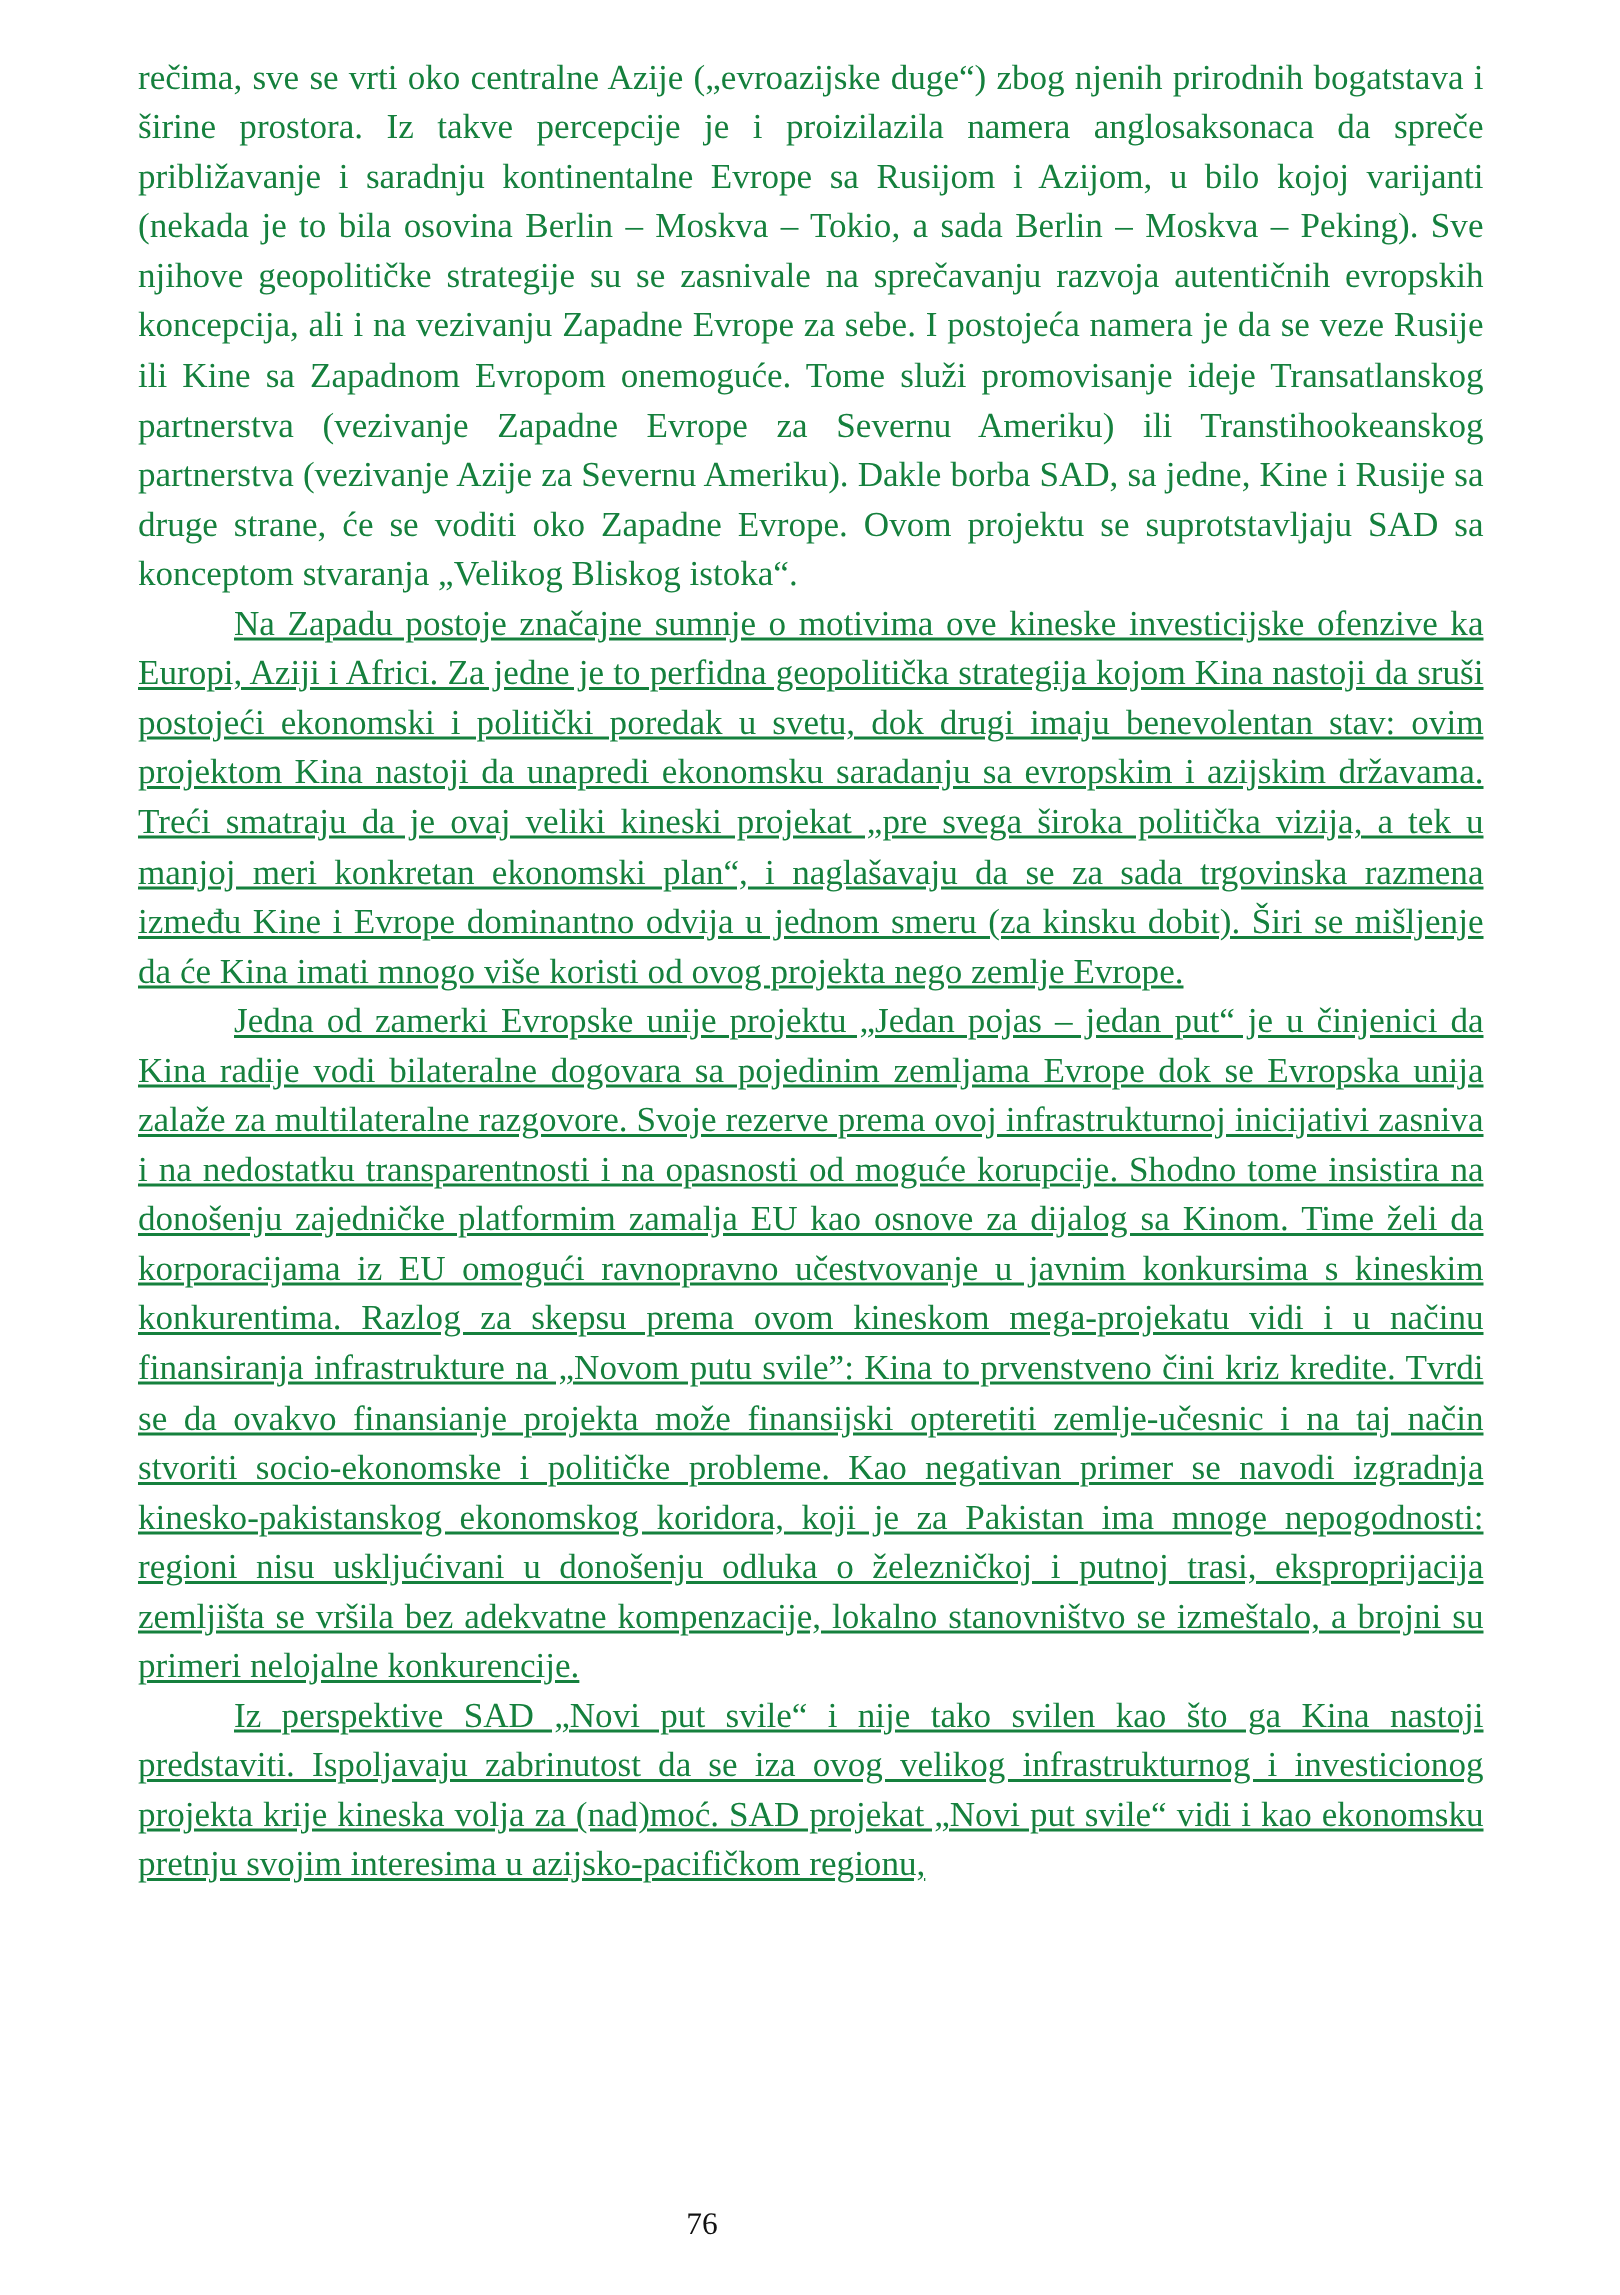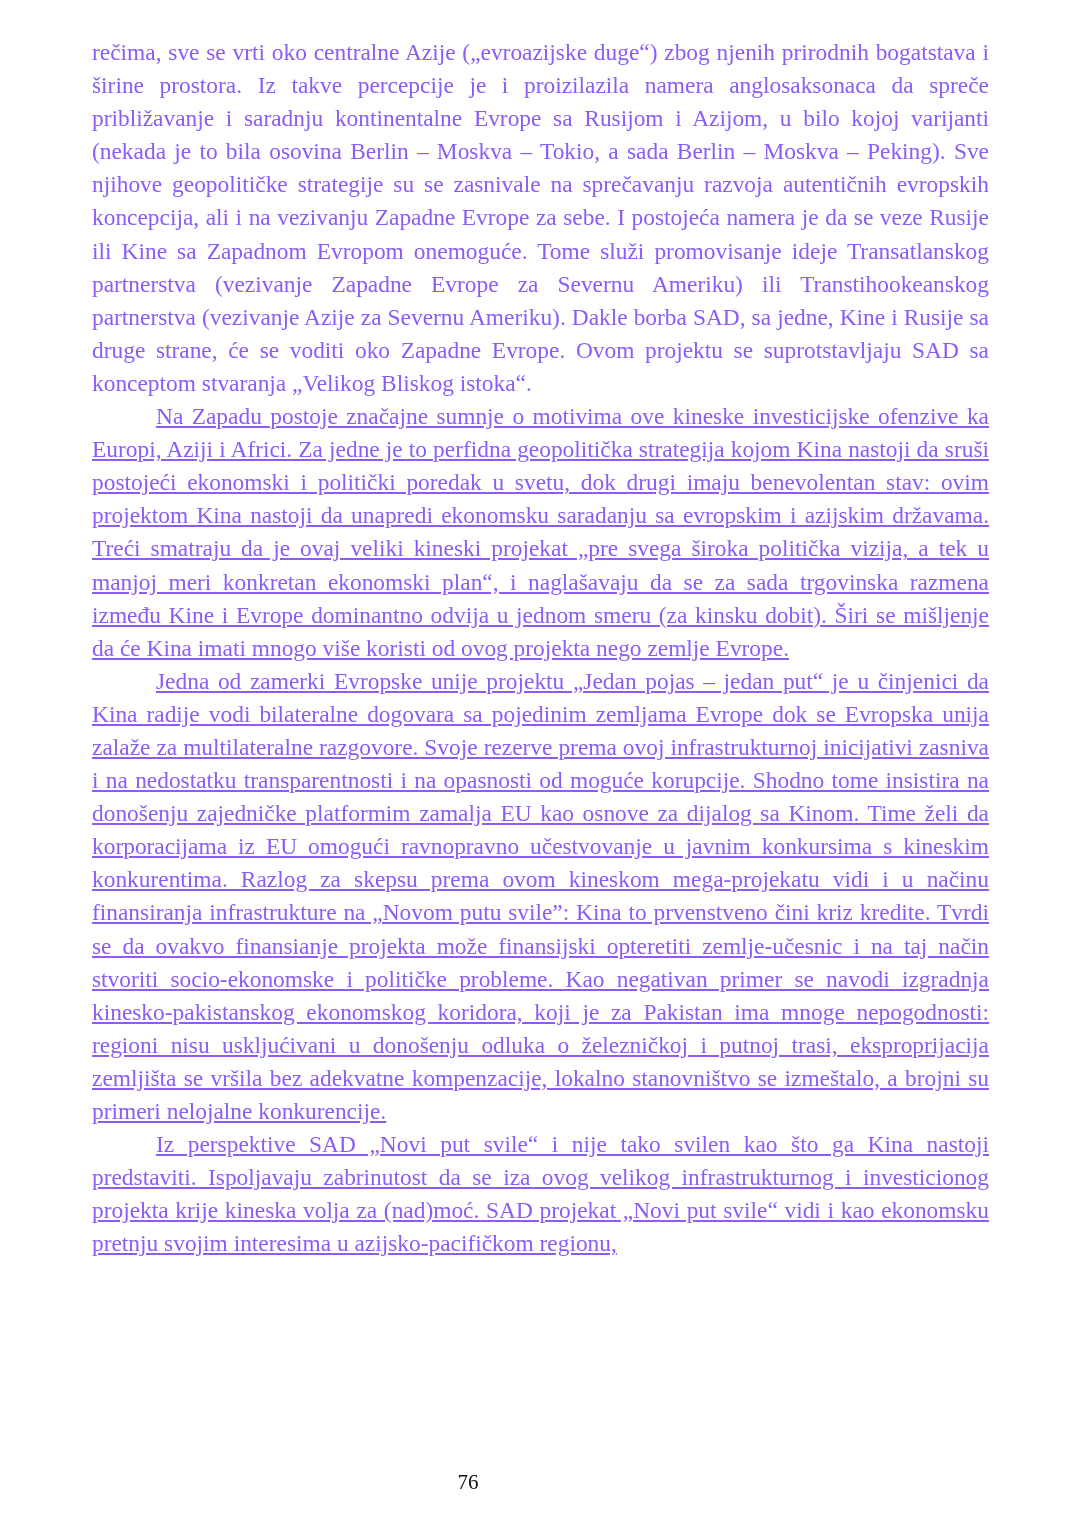--- a/index.html
+++ b/index.html
@@ -1,20 +1,20 @@
 <!DOCTYPE html>
 <html><head>
 <meta charset="utf-8">
 <style>
   html, body { margin: 0; padding: 0; background: #ffffff; }
   body { width: 1080px; height: 1530px; position: relative; overflow: hidden; }
   .page {
     position: absolute; left: 92px; top: 36px; width: 897px;
     font-family: "Liberation Serif", serif;
-    font-size: 23.4px; line-height: 33.1px; color: #8b5cf6;
+    font-size: 23.4px; line-height: 33.1px; color: #15803d;
     text-align: justify; hyphens: none;
   }
   .page p { margin: 0; }
   .page p.indent { text-indent: 64px; text-decoration: underline; }
   .page-number {
     position: absolute; left: 0; width: 936px; top: 1470px;
     text-align: center; font-family: "Liberation Serif", serif;
     font-size: 21px; color: #111111;
   }
 </style>

